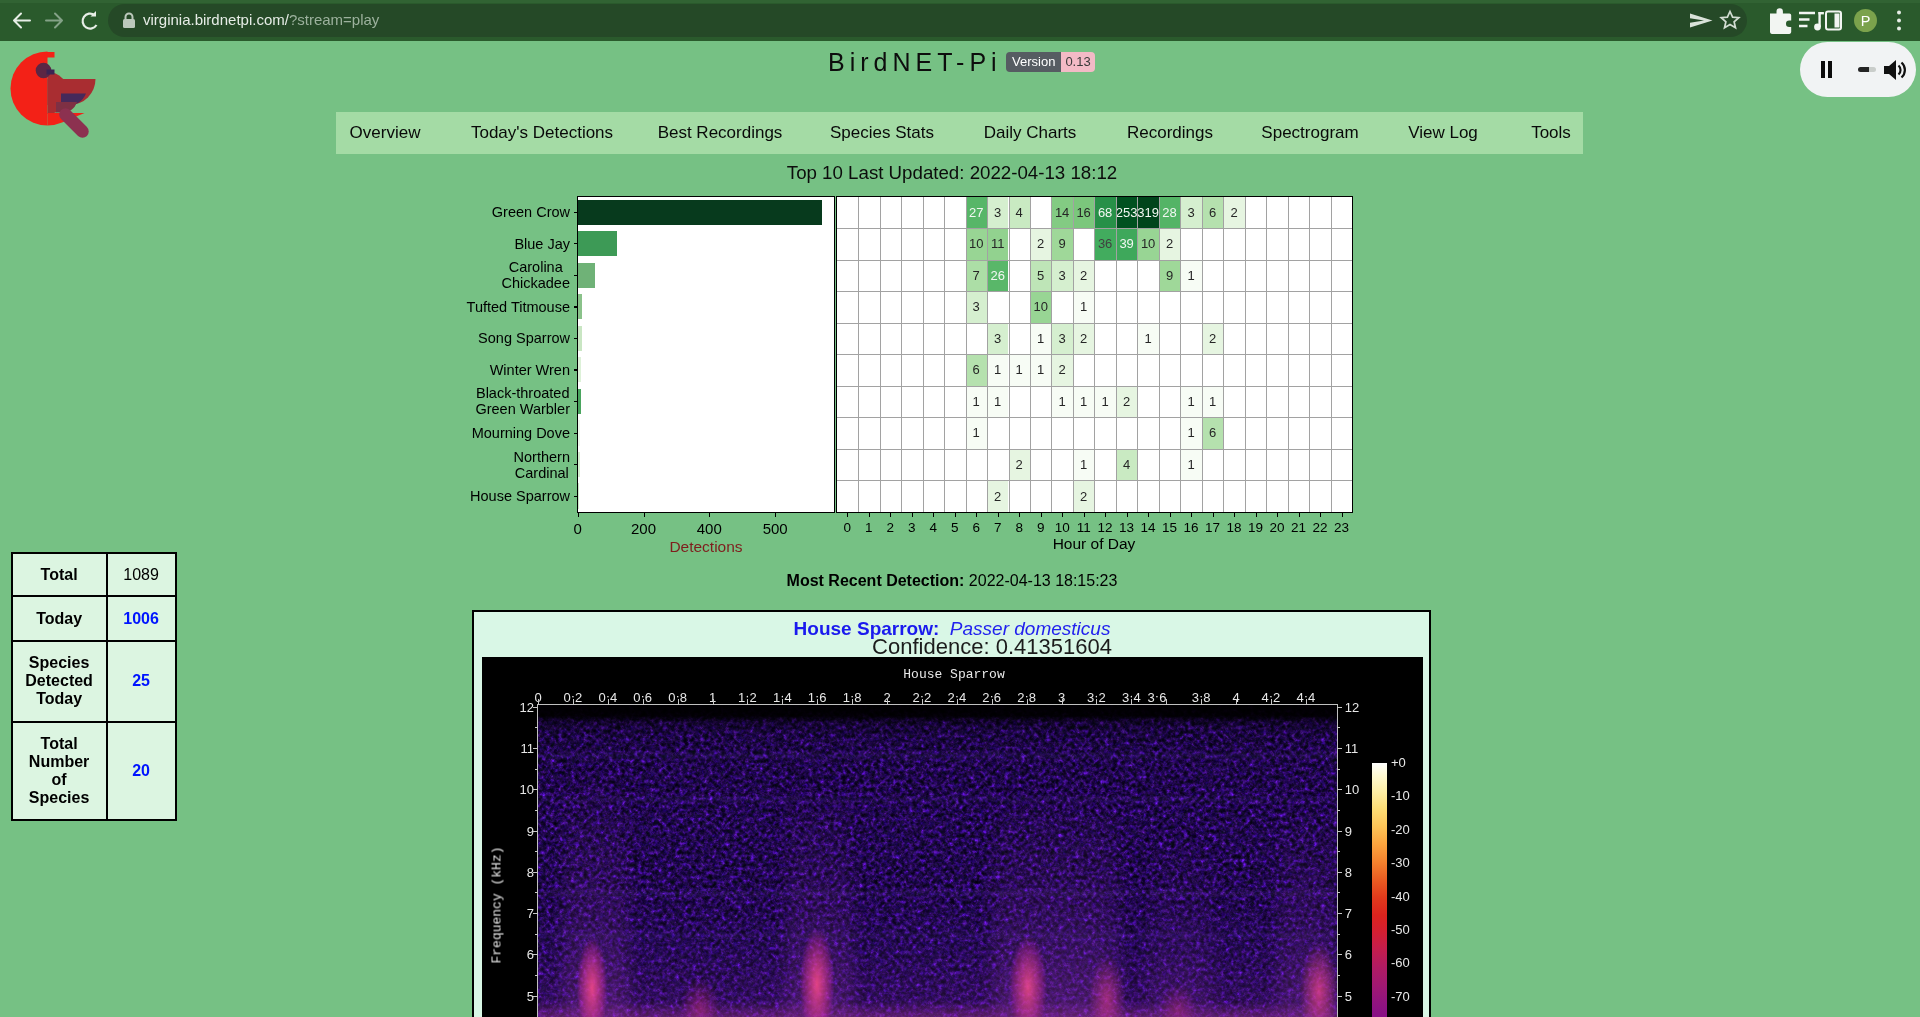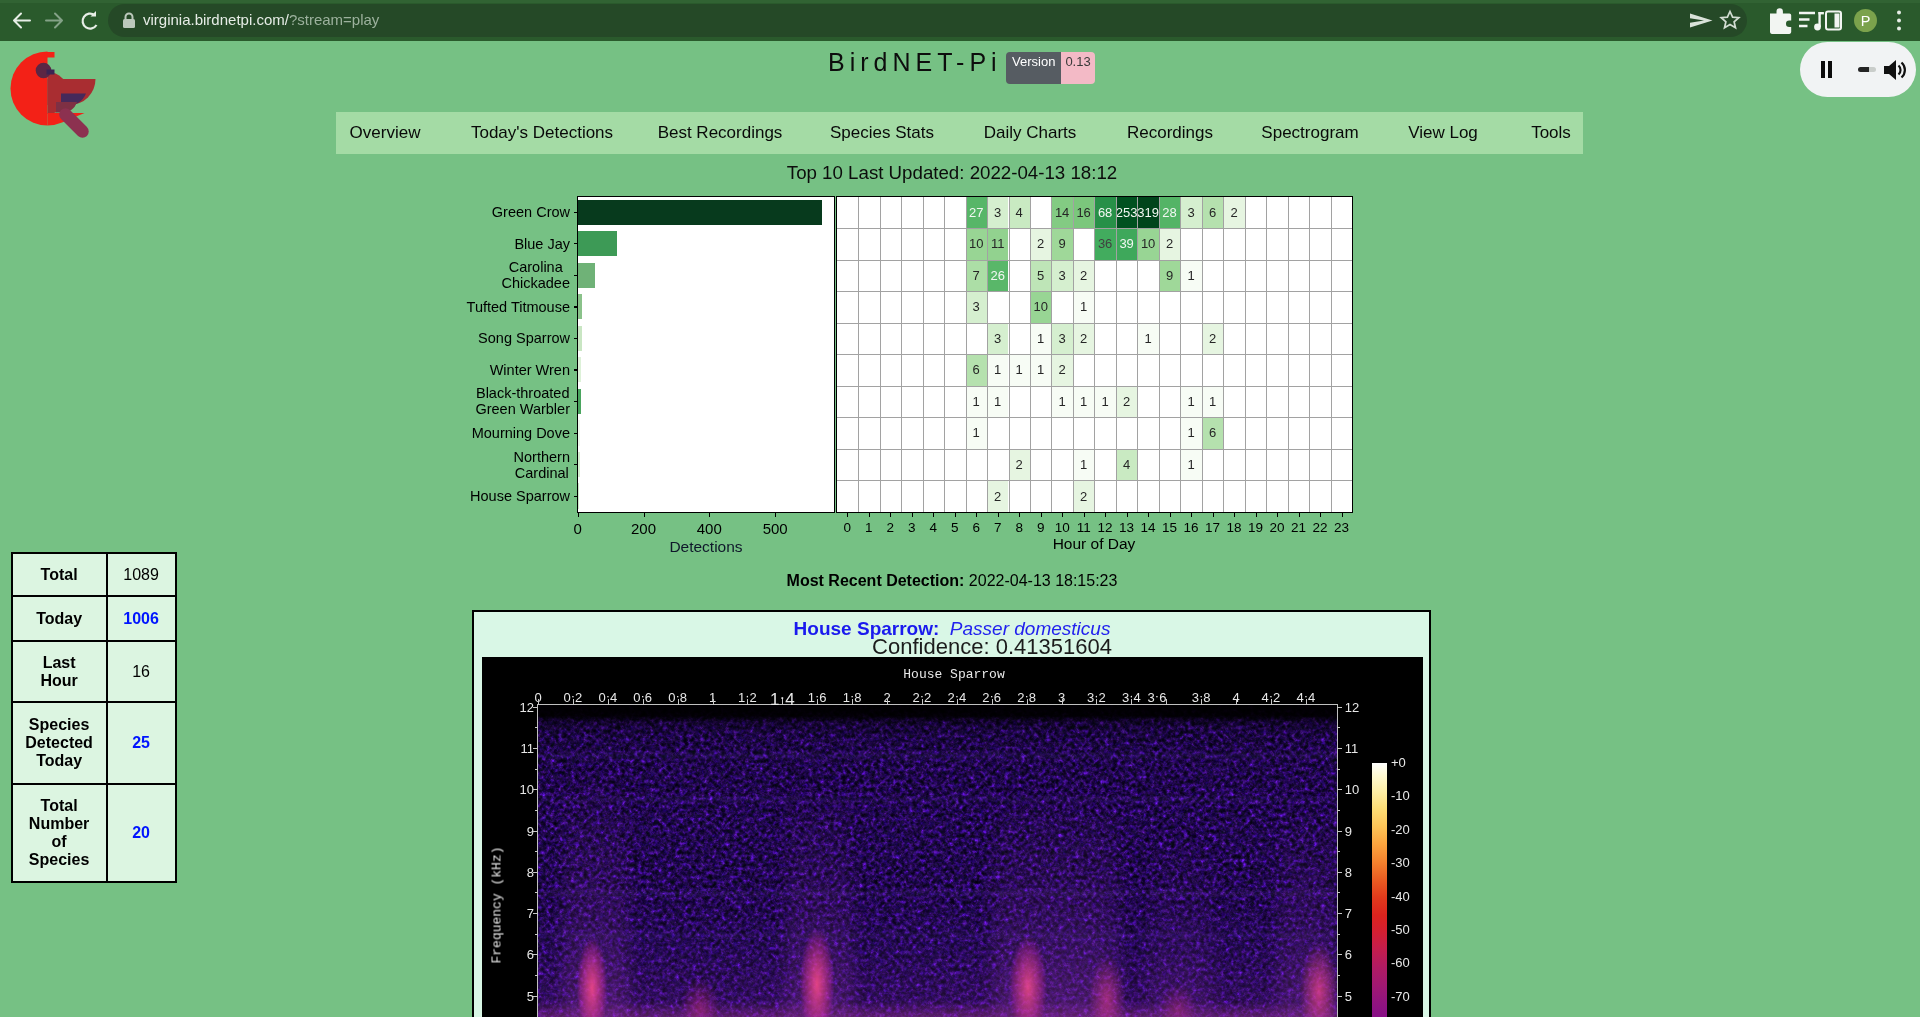--- a/index.html
+++ b/index.html
@@ -62,21 +62,21 @@
   <path d="M47.5 73 H84.5 L62 82.5 A37 37 0 0 1 47.5 85.5 Z" fill="#f32117"></path>
   <path d="M61 53.5 H86 A19 19 0 0 1 66 65.5 L61 65.5 Z" fill="#46295a"></path>
   <path d="M56 62 H77 A15 15 0 0 1 61 72.5 L56 72.5 Z" fill="#7e3044"></path>
   <path d="M65.5 74.5 L82.5 91.5" stroke="#8c3150" stroke-width="12.5" stroke-linecap="round"></path>
   <rect x="44.5" y="12" width="10" height="5.5" fill="#f32117"></rect>
   <circle cx="43.5" cy="30.5" r="7.8" fill="#5c2644"></circle>
   <rect x="46.5" y="29.5" width="8" height="5" fill="#3a2453"></rect>
 </svg>
 
 <div style="position:absolute;left:828px;top:48px;font-size:25px;font-weight:normal;letter-spacing:5px;color:#0d0d0d">BirdNET-Pi</div>
-<div style="position:absolute;left:1006px;top:52px;height:32px;font-size:13px;line-height:20px;border-radius:4px;overflow:hidden;display:flex">
+<div style="position:absolute;left:1006px;top:52px;height:20px;font-size:13px;line-height:20px;border-radius:4px;overflow:hidden;display:flex">
  <span style="background:#565c62;color:#fff;padding:0 6px">Version</span>
     <span style="background:#f3bac6;color:#3a3a3a;padding:0 4px">0.13</span>
 </div>
 
 <div style="position:absolute;left:1800px;top:42px;width:116px;height:55px;border-radius:28px;background:#f1f3f4"></div>
 <div style="position:absolute;left:1820.5px;top:61px;width:4px;height:17px;background:#0c0c0c"></div>
 <div style="position:absolute;left:1827.8px;top:61px;width:4px;height:17px;background:#0c0c0c"></div>
 <div style="position:absolute;left:1858px;top:66.5px;width:13px;height:5.5px;border-radius:3px;background:#242424"></div>
 <div style="position:absolute;left:1869px;top:66.5px;width:6.5px;height:5.5px;border-radius:0 3px 3px 0;background:#c9cdca"></div>
 <svg width="26" height="24" viewBox="0 0 26 24" style="position:absolute;left:1882px;top:58px">
@@ -269,40 +269,36 @@
 <div style="position:absolute;left:1341.5px;top:512.8px;width:1.2px;height:4px;background:#000"></div>
 <div style="position:absolute;left:1341.5px;top:519.8px;transform:translateX(-50%);font-size:13.5px;color:#000">23</div>
 <div style="position:absolute;left:577.6px;top:512.8px;width:1.2px;height:4px;background:#000"></div>
 <div style="position:absolute;left:577.6px;top:519.8px;transform:translateX(-50%);font-size:15px;color:#000">0</div>
 <div style="position:absolute;left:643.5px;top:512.8px;width:1.2px;height:4px;background:#000"></div>
 <div style="position:absolute;left:643.5px;top:519.8px;transform:translateX(-50%);font-size:15px;color:#000">200</div>
 <div style="position:absolute;left:709.3px;top:512.8px;width:1.2px;height:4px;background:#000"></div>
 <div style="position:absolute;left:709.3px;top:519.8px;transform:translateX(-50%);font-size:15px;color:#000">400</div>
 <div style="position:absolute;left:775.2px;top:512.8px;width:1.2px;height:4px;background:#000"></div>
 <div style="position:absolute;left:775.2px;top:519.8px;transform:translateX(-50%);font-size:15px;color:#000">500</div>
-<div style="position:absolute;left:706px;top:538px;transform:translateX(-50%);font-size:15.5px;color:#0f172a">Detections</div>
+<div style="position:absolute;left:706px;top:538px;transform:translateX(-50%);font-size:15.5px;color:#7f1d1d">Detections</div>
 <div style="position:absolute;left:1094px;top:535px;transform:translateX(-50%);font-size:15.5px;color:#000">Hour of Day</div>
 
 <table style="position:absolute;left:10.6px;top:552px;border-collapse:collapse;background:#dcf5e1;font-size:16px;text-align:center;border:2px solid #000">
 <colgroup>
       <col style="width:95px">
       <col style="width:69px">
     </colgroup>
 <tbody>
       <tr class="str" style="height:43.2px">
         <td style="font-weight:bold">Total</td>
         <td style="color:#000">1089</td>
       </tr>
 <tr class="str" style="height:44.7px">
         <td style="font-weight:bold">Today</td>
         <td style="color:#0014ff;font-weight:bold">1006</td>
-      </tr>
-<tr class="str" style="height:61.6px">
-        <td style="font-weight:bold">Last<br>Hour</td>
-        <td style="color:#000">16</td>
       </tr>
 <tr class="str" style="height:81.1px">
         <td style="font-weight:bold">Species<br>Detected<br>Today</td>
         <td style="color:#0014ff;font-weight:bold">25</td>
       </tr>
 <tr class="str" style="height:98.4px">
         <td style="font-weight:bold">Total<br>Number<br>of<br>Species</td>
         <td style="color:#0014ff;font-weight:bold">20</td>
       </tr>
 </tbody>
@@ -363,21 +359,21 @@
 <div style="position:absolute;left:607.8px;top:690px;transform:translateX(-50%);font-size:13px;color:#e8e8e8">0<span style="position:relative;top:-2px">·</span>4</div>
 <div style="position:absolute;left:607.8px;top:699px;width:1px;height:6px;background:#c8c8c8"></div>
 <div style="position:absolute;left:642.7px;top:690px;transform:translateX(-50%);font-size:13px;color:#e8e8e8">0<span style="position:relative;top:-2px">·</span>6</div>
 <div style="position:absolute;left:642.7px;top:699px;width:1px;height:6px;background:#c8c8c8"></div>
 <div style="position:absolute;left:677.6px;top:690px;transform:translateX(-50%);font-size:13px;color:#e8e8e8">0<span style="position:relative;top:-2px">·</span>8</div>
 <div style="position:absolute;left:677.6px;top:699px;width:1px;height:6px;background:#c8c8c8"></div>
 <div style="position:absolute;left:712.5px;top:690px;transform:translateX(-50%);font-size:13px;color:#e8e8e8">1</div>
 <div style="position:absolute;left:712.5px;top:699px;width:1px;height:6px;background:#c8c8c8"></div>
 <div style="position:absolute;left:747.4px;top:690px;transform:translateX(-50%);font-size:13px;color:#e8e8e8">1<span style="position:relative;top:-2px">·</span>2</div>
 <div style="position:absolute;left:747.4px;top:699px;width:1px;height:6px;background:#c8c8c8"></div>
-<div style="position:absolute;left:782.3px;top:690px;transform:translateX(-50%);font-size:17px;color:#e8e8e8">1<span style="position:relative;top:-2px">·</span>4</div>
+<div style="position:absolute;left:782.3px;top:690px;transform:translateX(-50%);font-size:13px;color:#e8e8e8">1<span style="position:relative;top:-2px">·</span>4</div>
 <div style="position:absolute;left:782.3px;top:699px;width:1px;height:6px;background:#c8c8c8"></div>
 <div style="position:absolute;left:817.2px;top:690px;transform:translateX(-50%);font-size:13px;color:#e8e8e8">1<span style="position:relative;top:-2px">·</span>6</div>
 <div style="position:absolute;left:817.2px;top:699px;width:1px;height:6px;background:#c8c8c8"></div>
 <div style="position:absolute;left:852.1px;top:690px;transform:translateX(-50%);font-size:13px;color:#e8e8e8">1<span style="position:relative;top:-2px">·</span>8</div>
 <div style="position:absolute;left:852.1px;top:699px;width:1px;height:6px;background:#c8c8c8"></div>
 <div style="position:absolute;left:887.0px;top:690px;transform:translateX(-50%);font-size:13px;color:#e8e8e8">2</div>
 <div style="position:absolute;left:887.0px;top:699px;width:1px;height:6px;background:#c8c8c8"></div>
 <div style="position:absolute;left:921.9px;top:690px;transform:translateX(-50%);font-size:13px;color:#e8e8e8">2<span style="position:relative;top:-2px">·</span>2</div>
 <div style="position:absolute;left:921.9px;top:699px;width:1px;height:6px;background:#c8c8c8"></div>
 <div style="position:absolute;left:956.8px;top:690px;transform:translateX(-50%);font-size:13px;color:#e8e8e8">2<span style="position:relative;top:-2px">·</span>4</div>

